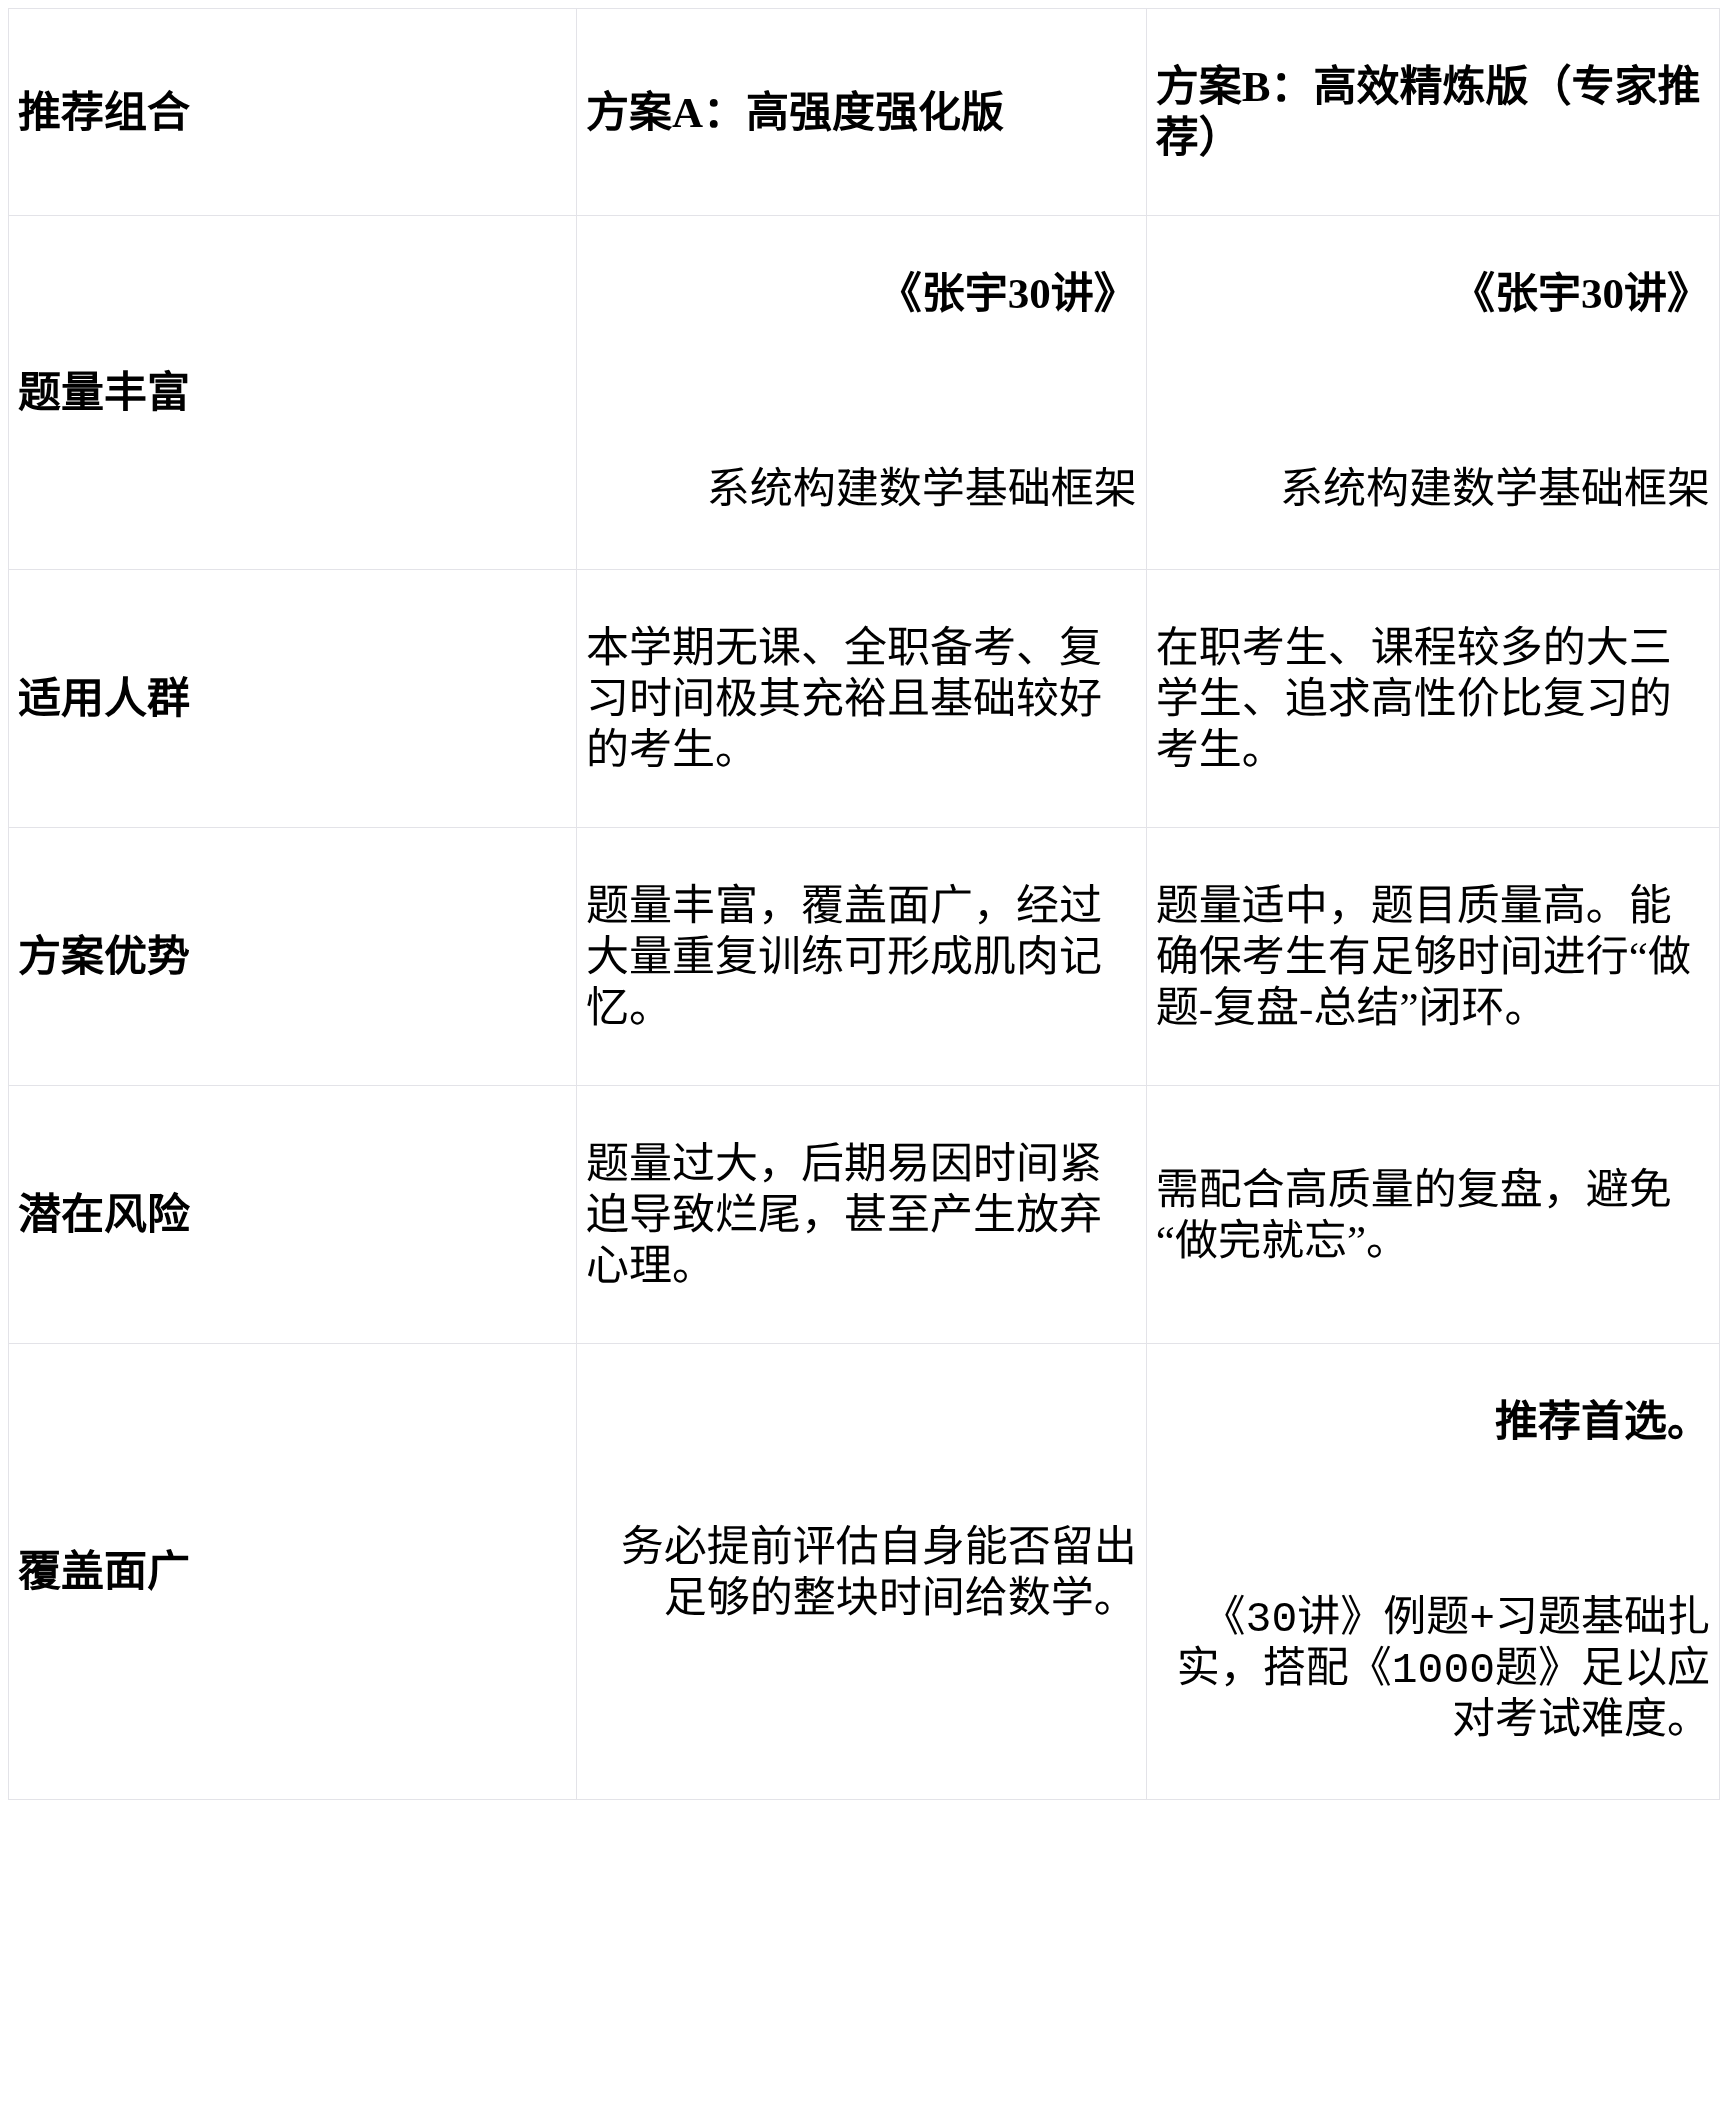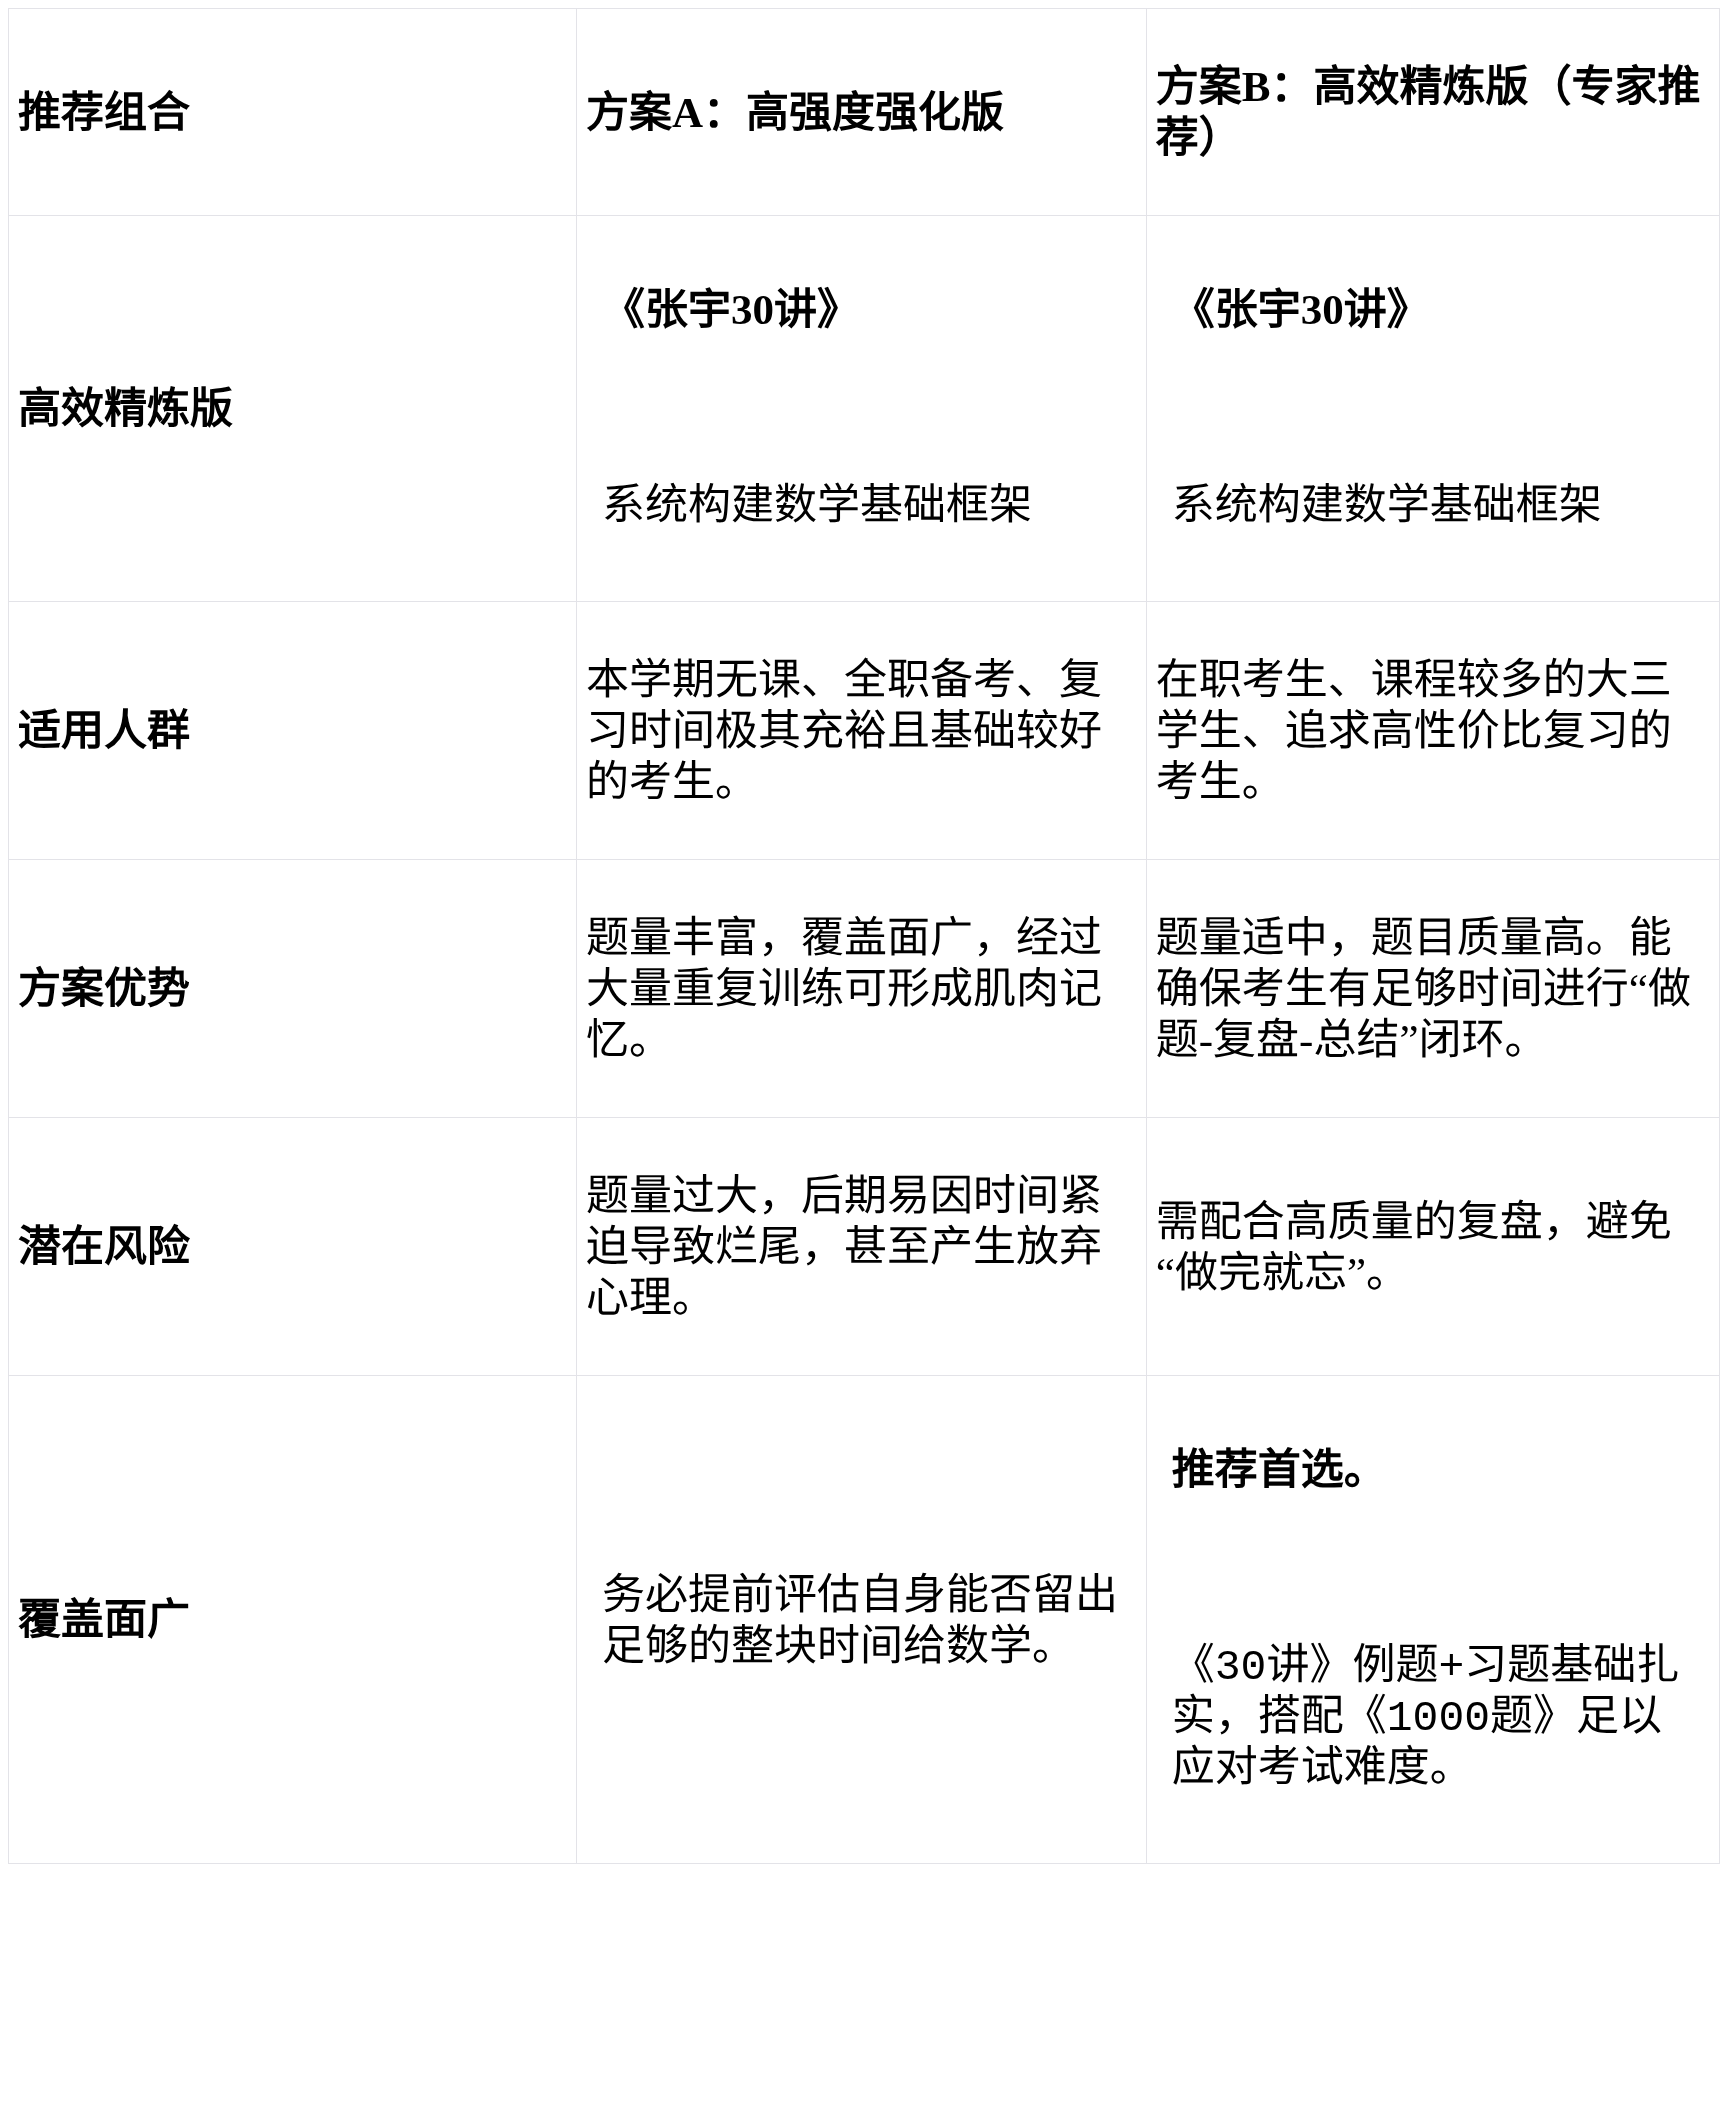--- a/index.html
+++ b/index.html
@@ -28,42 +28,42 @@
     border: 0.9px solid #e3e3e8;
     vertical-align: middle;
     text-align: left;
     padding: 52px 9px;
     font-size: 43px;
     line-height: 51px;
     font-weight: 400;
     overflow-wrap: break-word;
   }
   .b { font-weight: 700; }
-  td p { margin: 16px; }
+  td p { margin: 0; text-align: right; }
   td p + p { margin-top: 147px; font-family: Liberation Mono, monospace; }
 </style>
 </head>
 <body>
 
 <div class="page">
   <table class="cmp">
     <colgroup>
       <col class="c1">
       <col class="c2">
       <col class="c3">
     </colgroup>
     <tbody>
       <tr>
         <td class="b">推荐组合</td>
         <td class="b">方案A：高强度强化版</td>
         <td class="b">方案B：高效精炼版（专家推荐）</td>
       </tr>
 
       <tr>
-        <td class="b">高效精炼版</td>
+        <td class="b">题量丰富</td>
         <td>
           <p class="b">《张宇30讲》</p>
           <p>系统构建数学基础框架</p>
         </td>
         <td>
           <p class="b">《张宇30讲》</p>
           <p>系统构建数学基础框架</p>
         </td>
       </tr>
 

